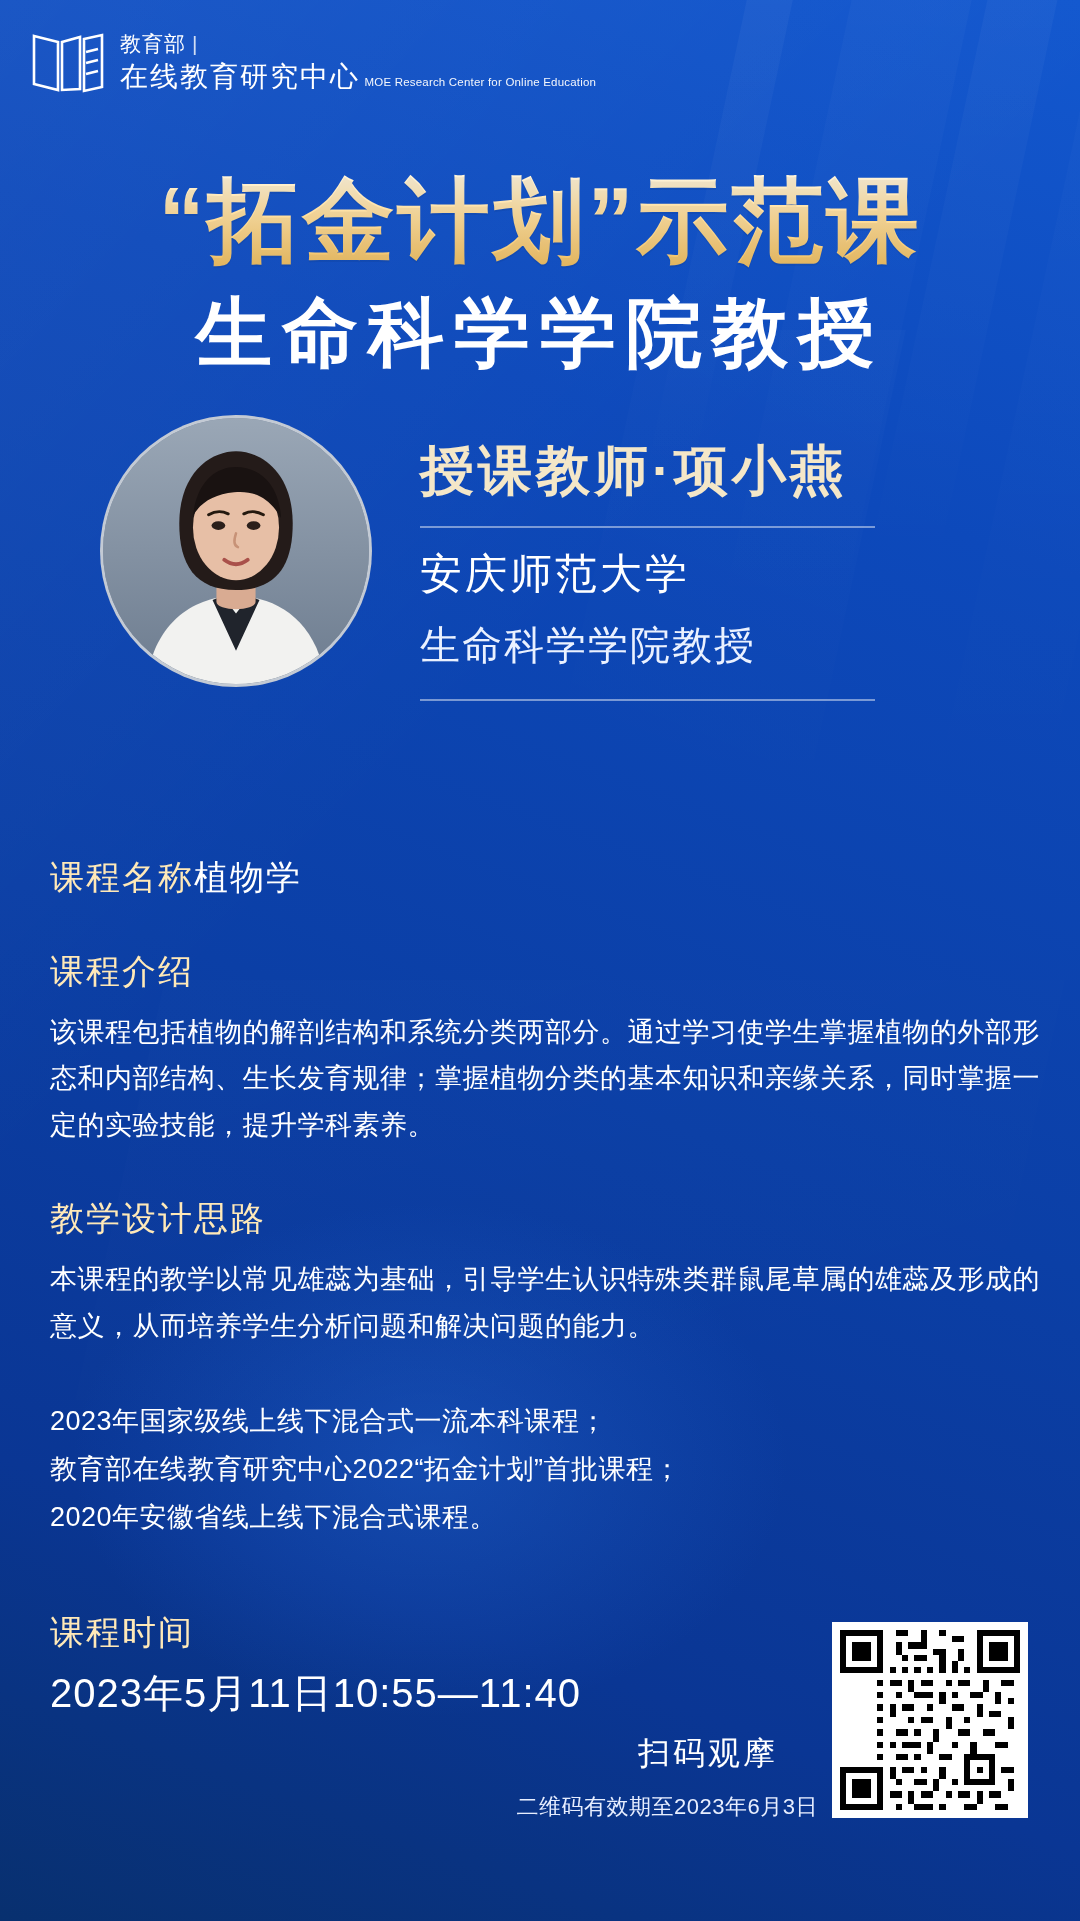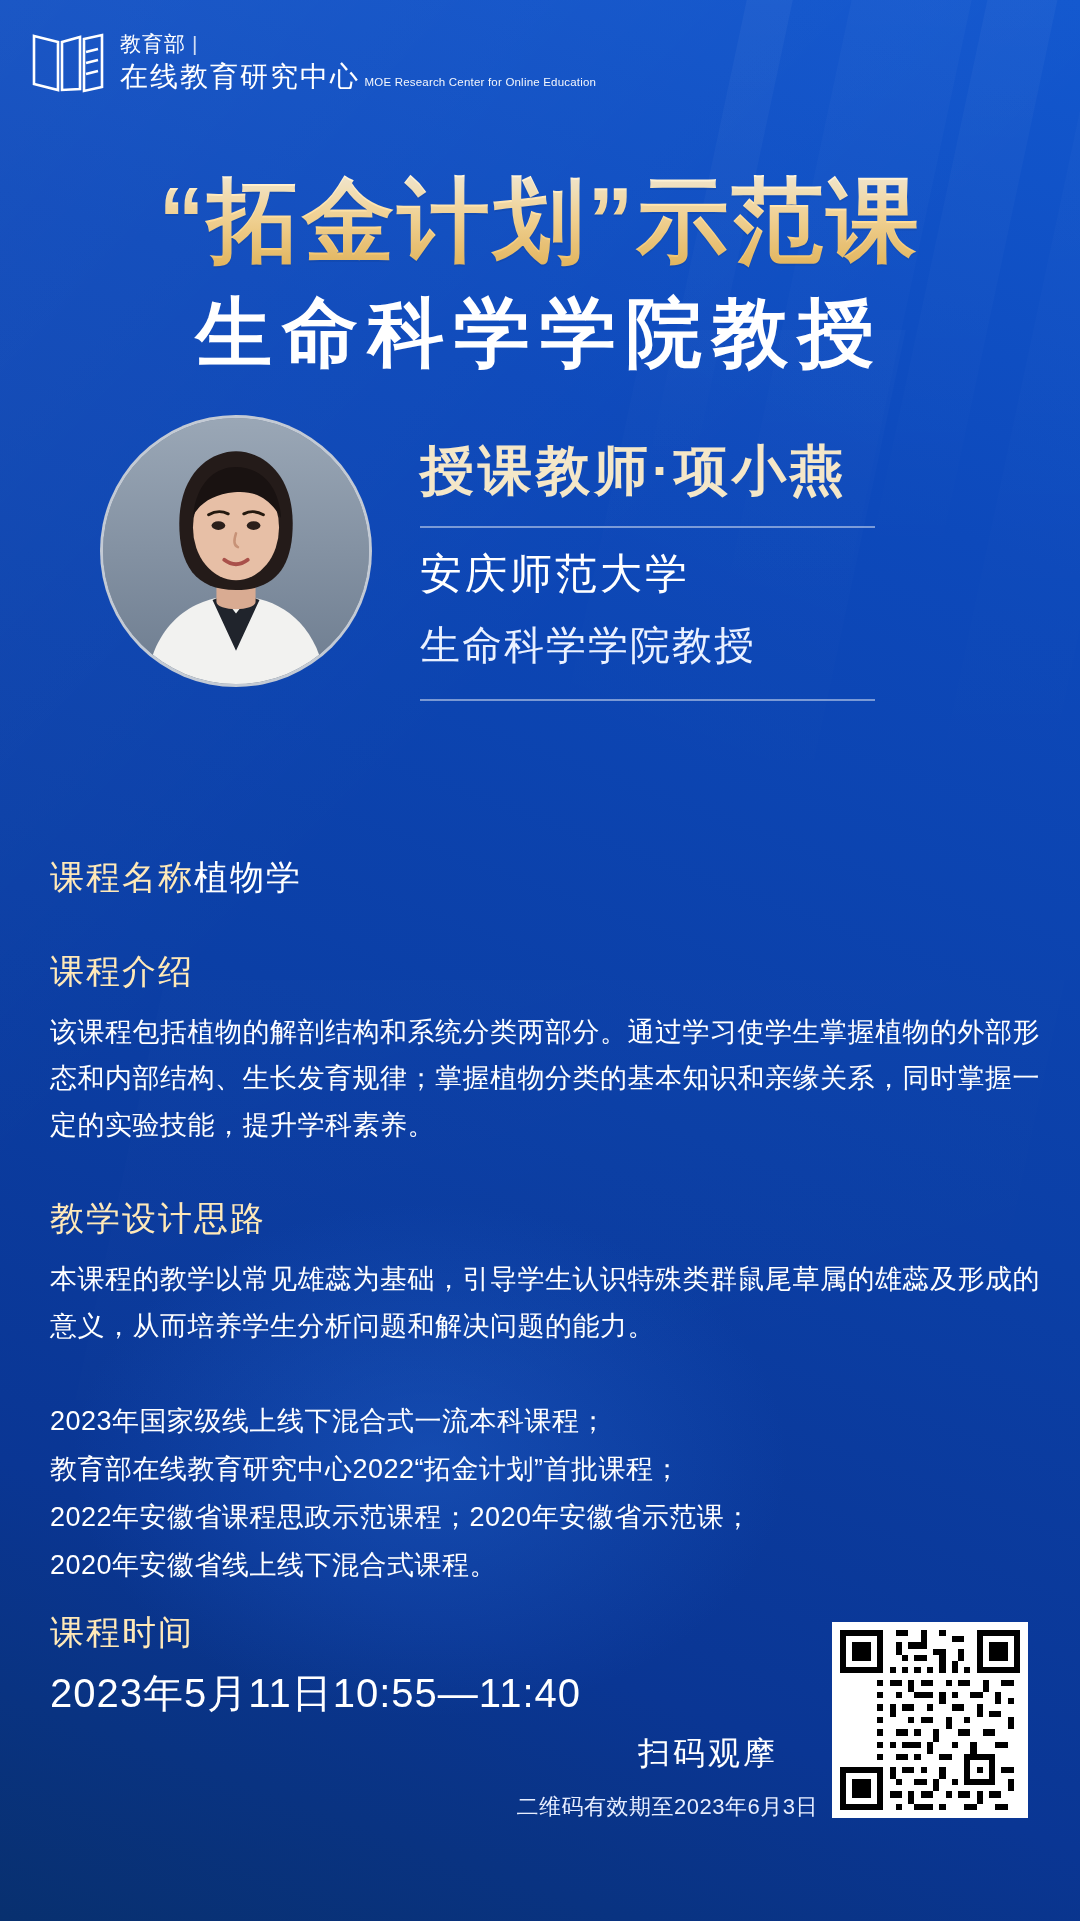--- a/index.html
+++ b/index.html
@@ -225,21 +225,20 @@
     </div>
 
     <div class="sec">
       <div class="sec-head">教学设计思路</div>
       <div class="sec-body">本课程的教学以常见雄蕊为基础，引导学生认识特殊类群鼠尾草属的雄蕊及形成的意义，从而培养学生分析问题和解决问题的能力。</div>
     </div>
 
     <div class="sec">
       <div class="awards-line">2023年国家级线上线下混合式一流本科课程；</div>
       <div class="awards-line">教育部在线教育研究中心2022“拓金计划”首批课程；</div>
-      <div class="awards-line">2022年安徽省课程思政示范课程；2020年安徽省示范课；</div>
       <div class="awards-line">2020年安徽省线上线下混合式课程。</div>
     </div>
 
   </div>
 
   <div class="time-block">
     <div class="time-label">课程时间</div>
     <div class="time-value">2023年5月11日10:55—11:40</div>
   </div>
 

